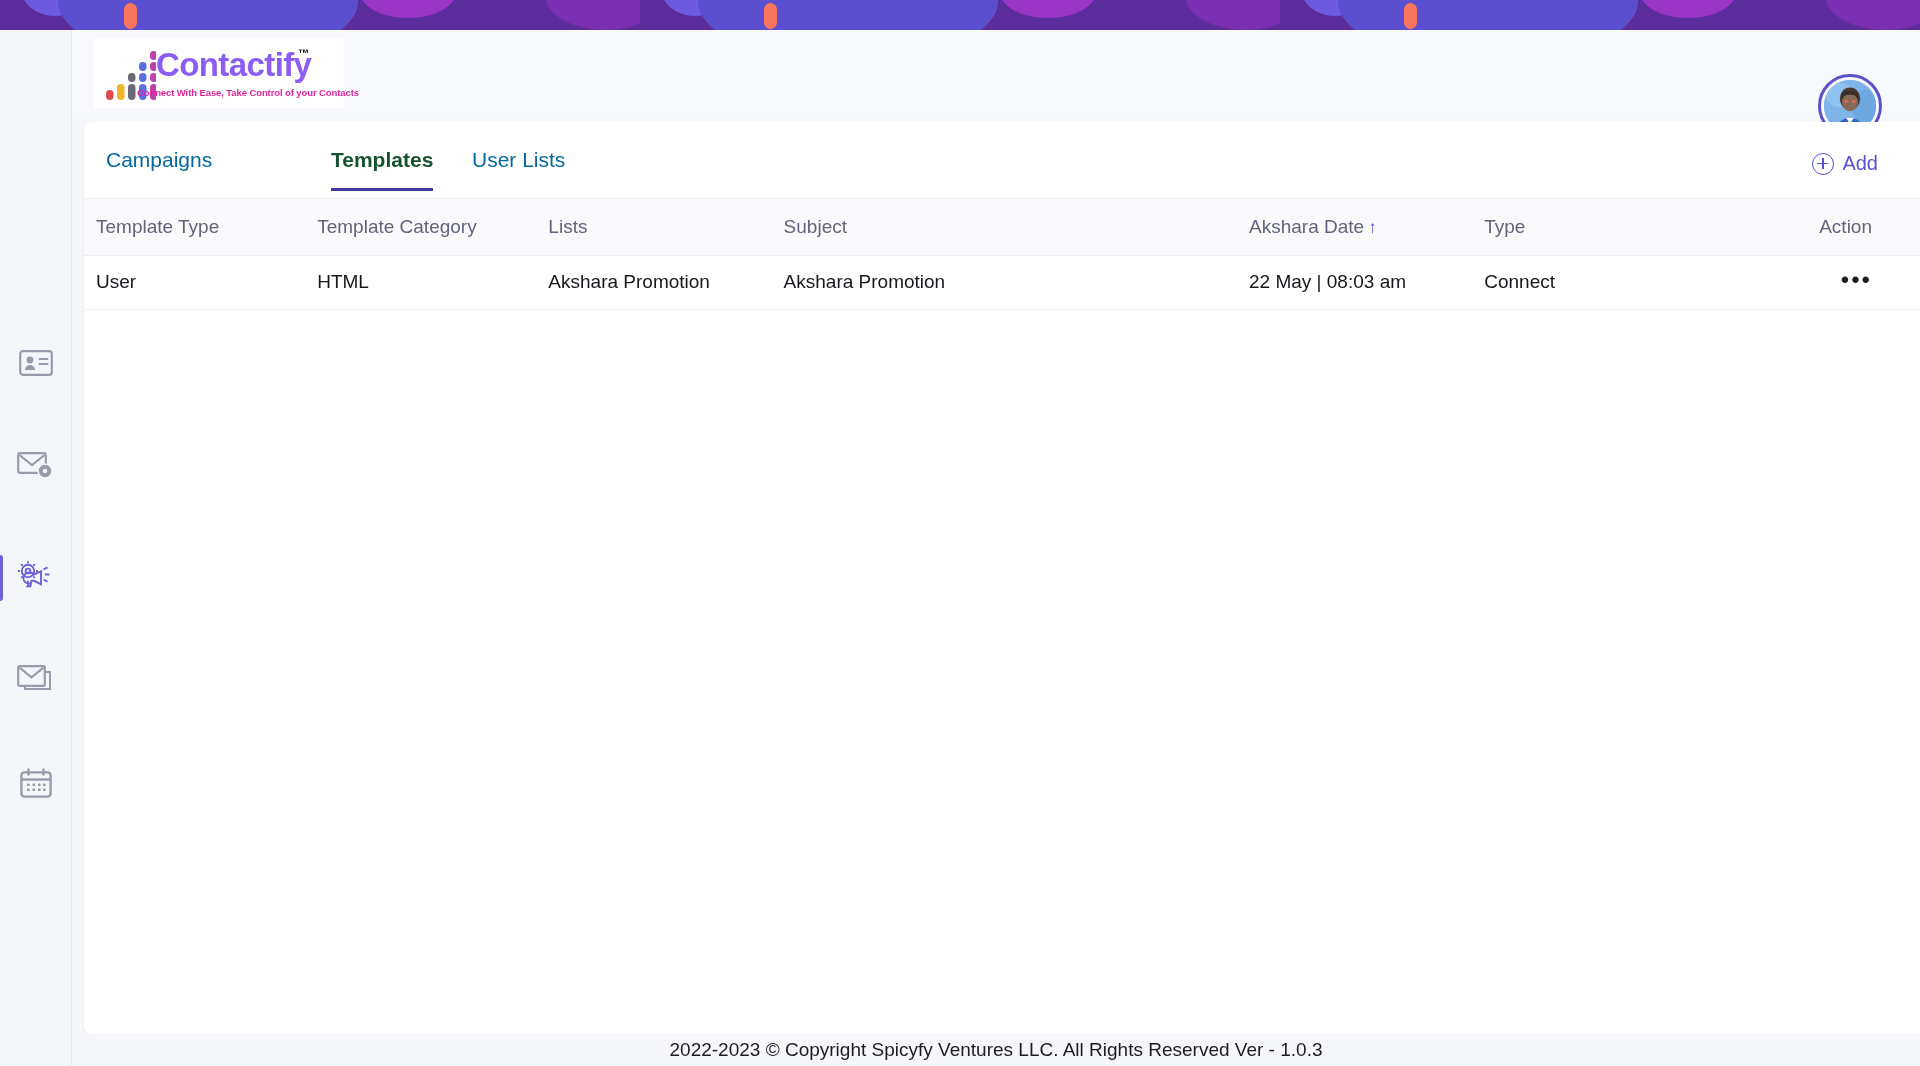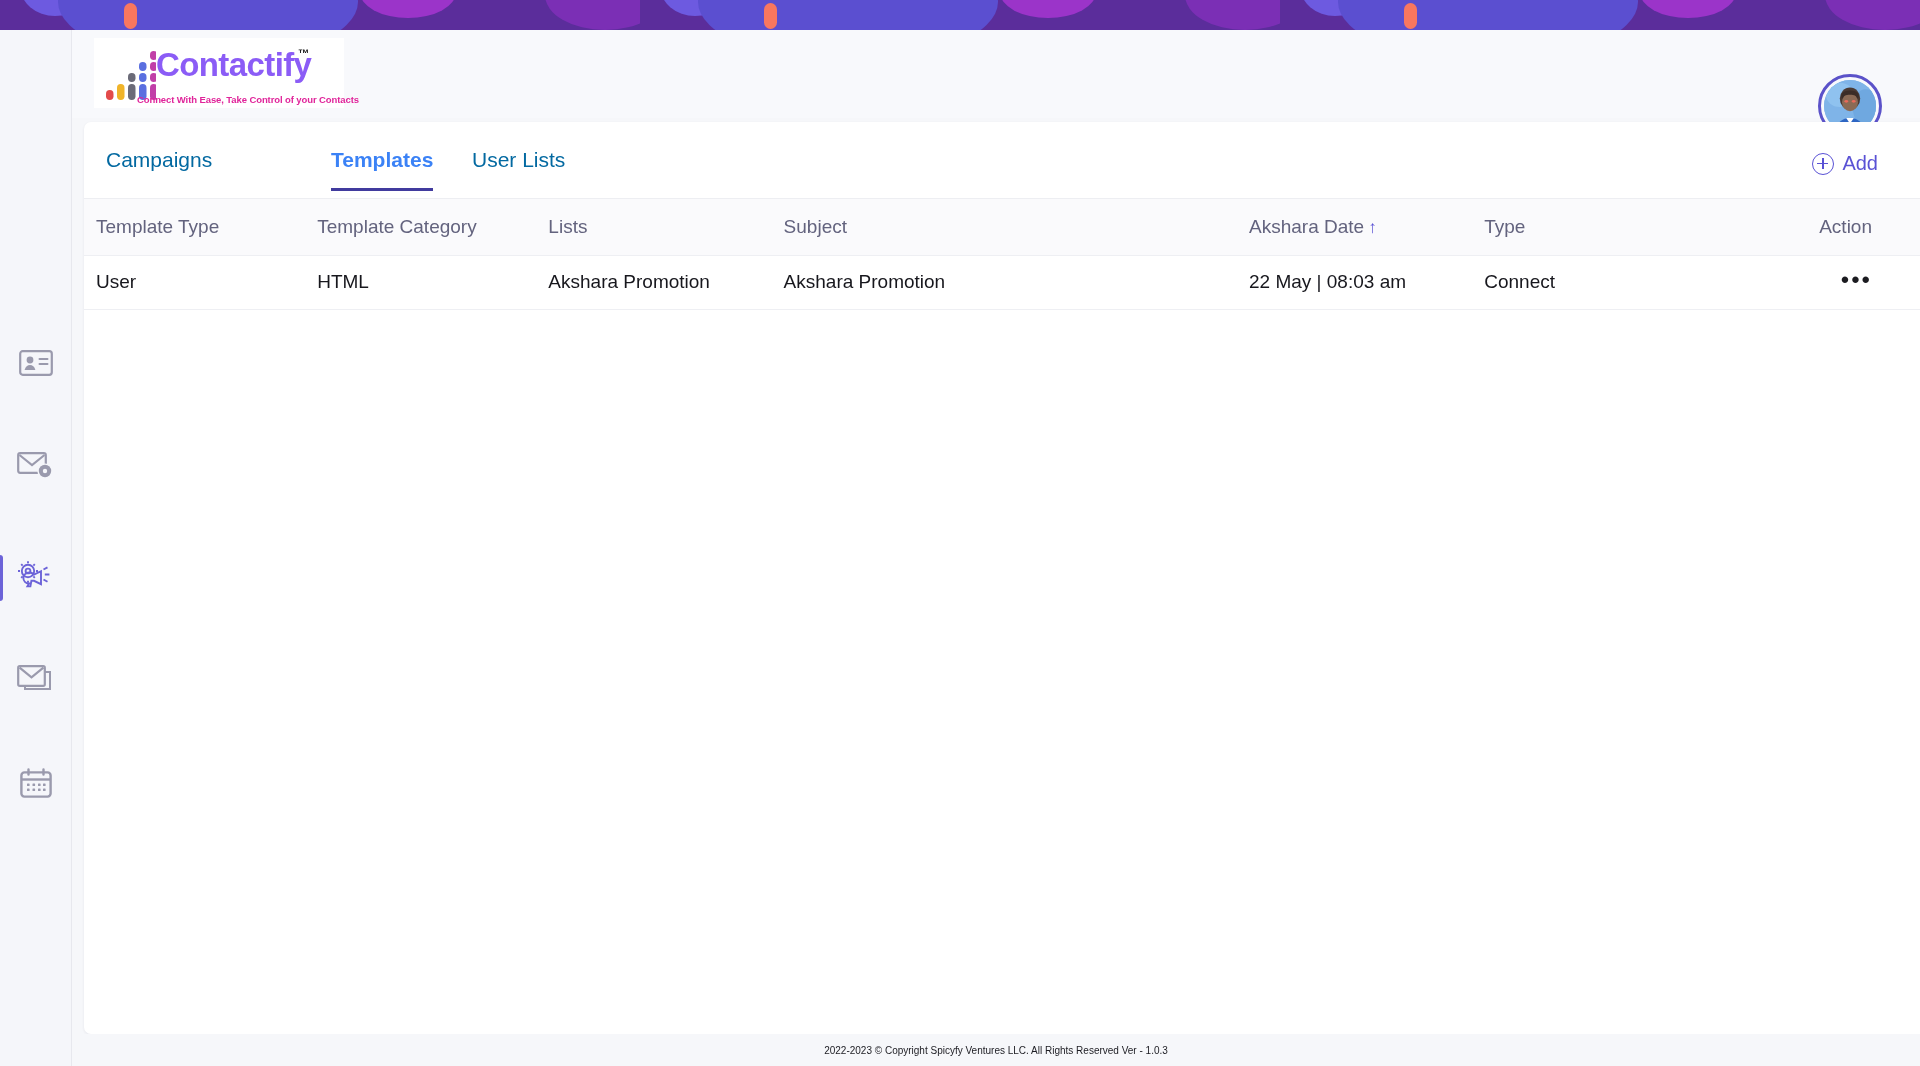--- a/index.html
+++ b/index.html
@@ -135,21 +135,20 @@
     font-weight: bold;
   }
   .logo-tag {
     position: absolute;
     left: 43px; top: 49px;
     font-size: 9.5px;
     font-weight: bold;
     color: #e0249a;
     letter-spacing: -0.1px;
     white-space: nowrap;
-    margin-top: 7px;
   }
   .avatar-wrap {
     position: absolute;
     right: 38px; top: 44px;
     width: 64px; height: 64px;
     border-radius: 50%;
     border: 3px solid #5b52c9;
     padding: 3px;
     background: #f8f9fc;
     cursor: pointer;
@@ -182,21 +181,21 @@
   .tab {
     position: absolute;
     top: 26px;
     font-size: 21px;
     color: #0369a1;
     cursor: pointer;
     padding-bottom: 16px;
     font-family: "Liberation Sans", sans-serif;
   }
   .tab.active {
-    color: #3b82f6;
+    color: #14532d;
     font-weight: bold;
     border-bottom: 3px solid #413b9e;
   }
   .add-btn {
     position: absolute;
     right: 42px; top: 30px;
     display: flex;
     align-items: center;
     gap: 8px;
     color: #5a52d5;
@@ -258,21 +257,21 @@
   }
 
   
   .footer {
     position: absolute;
     left: 72px; bottom: 0;
     width: 1848px; height: 32px;
     display: flex;
     align-items: center;
     justify-content: center;
-    font-size: 10px;
+    font-size: 19px;
     color: #1c1c22;
     background: #f6f7fa;
   }
 </style>
 </head>
 <body>
 
 <div id="app">
 
   <div class="top-banner">

